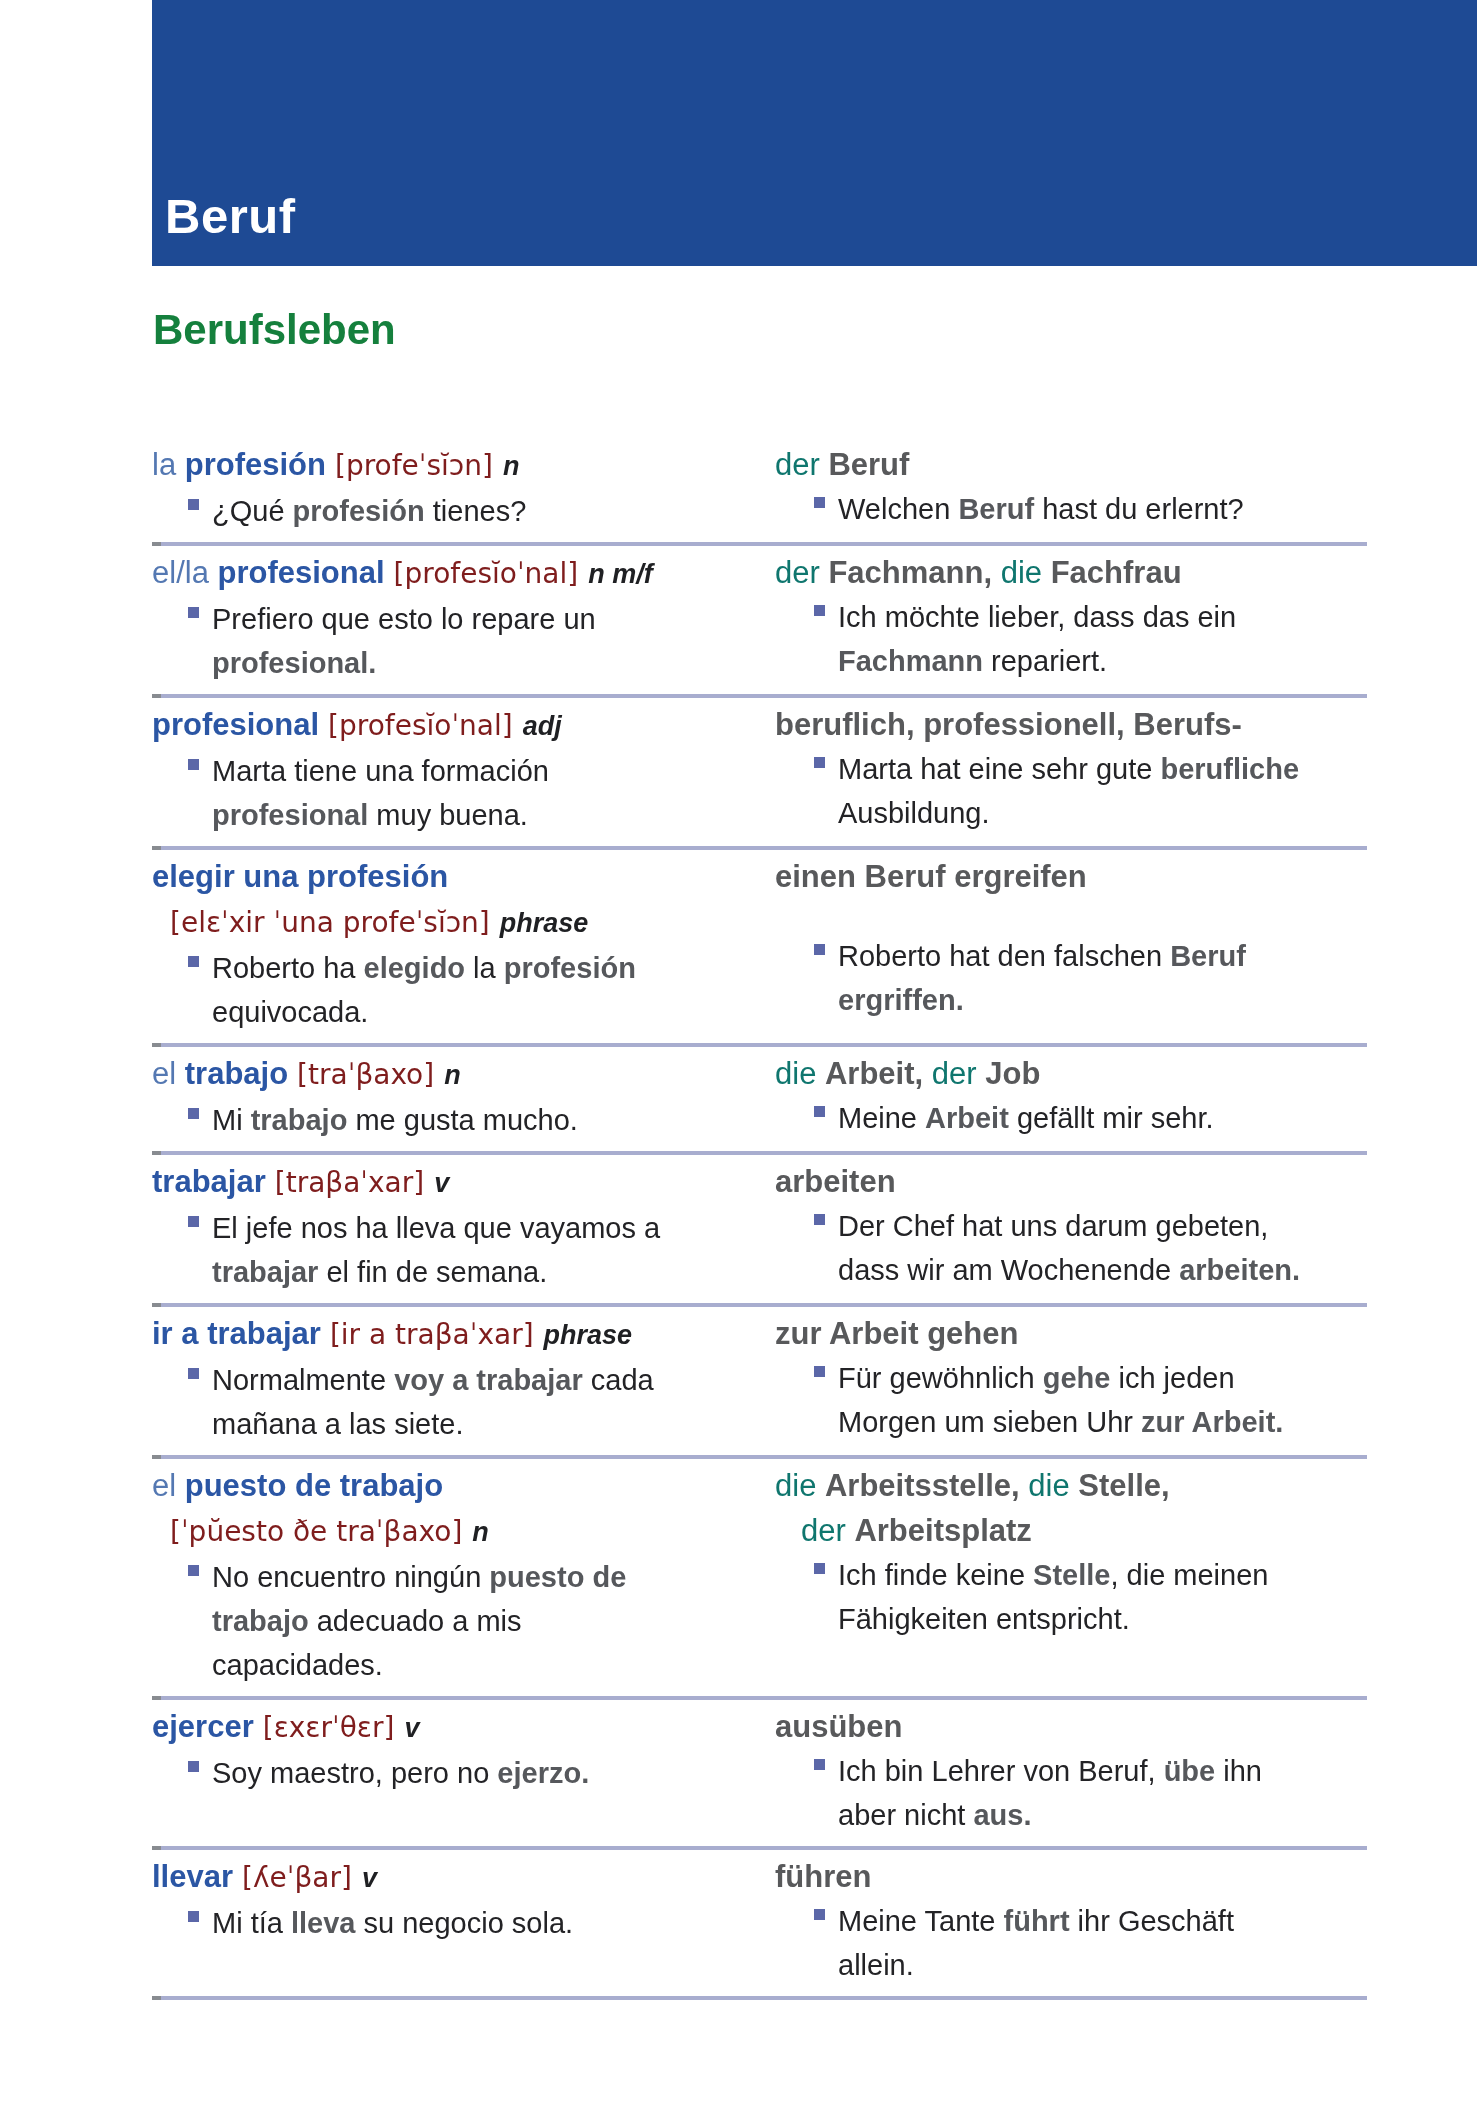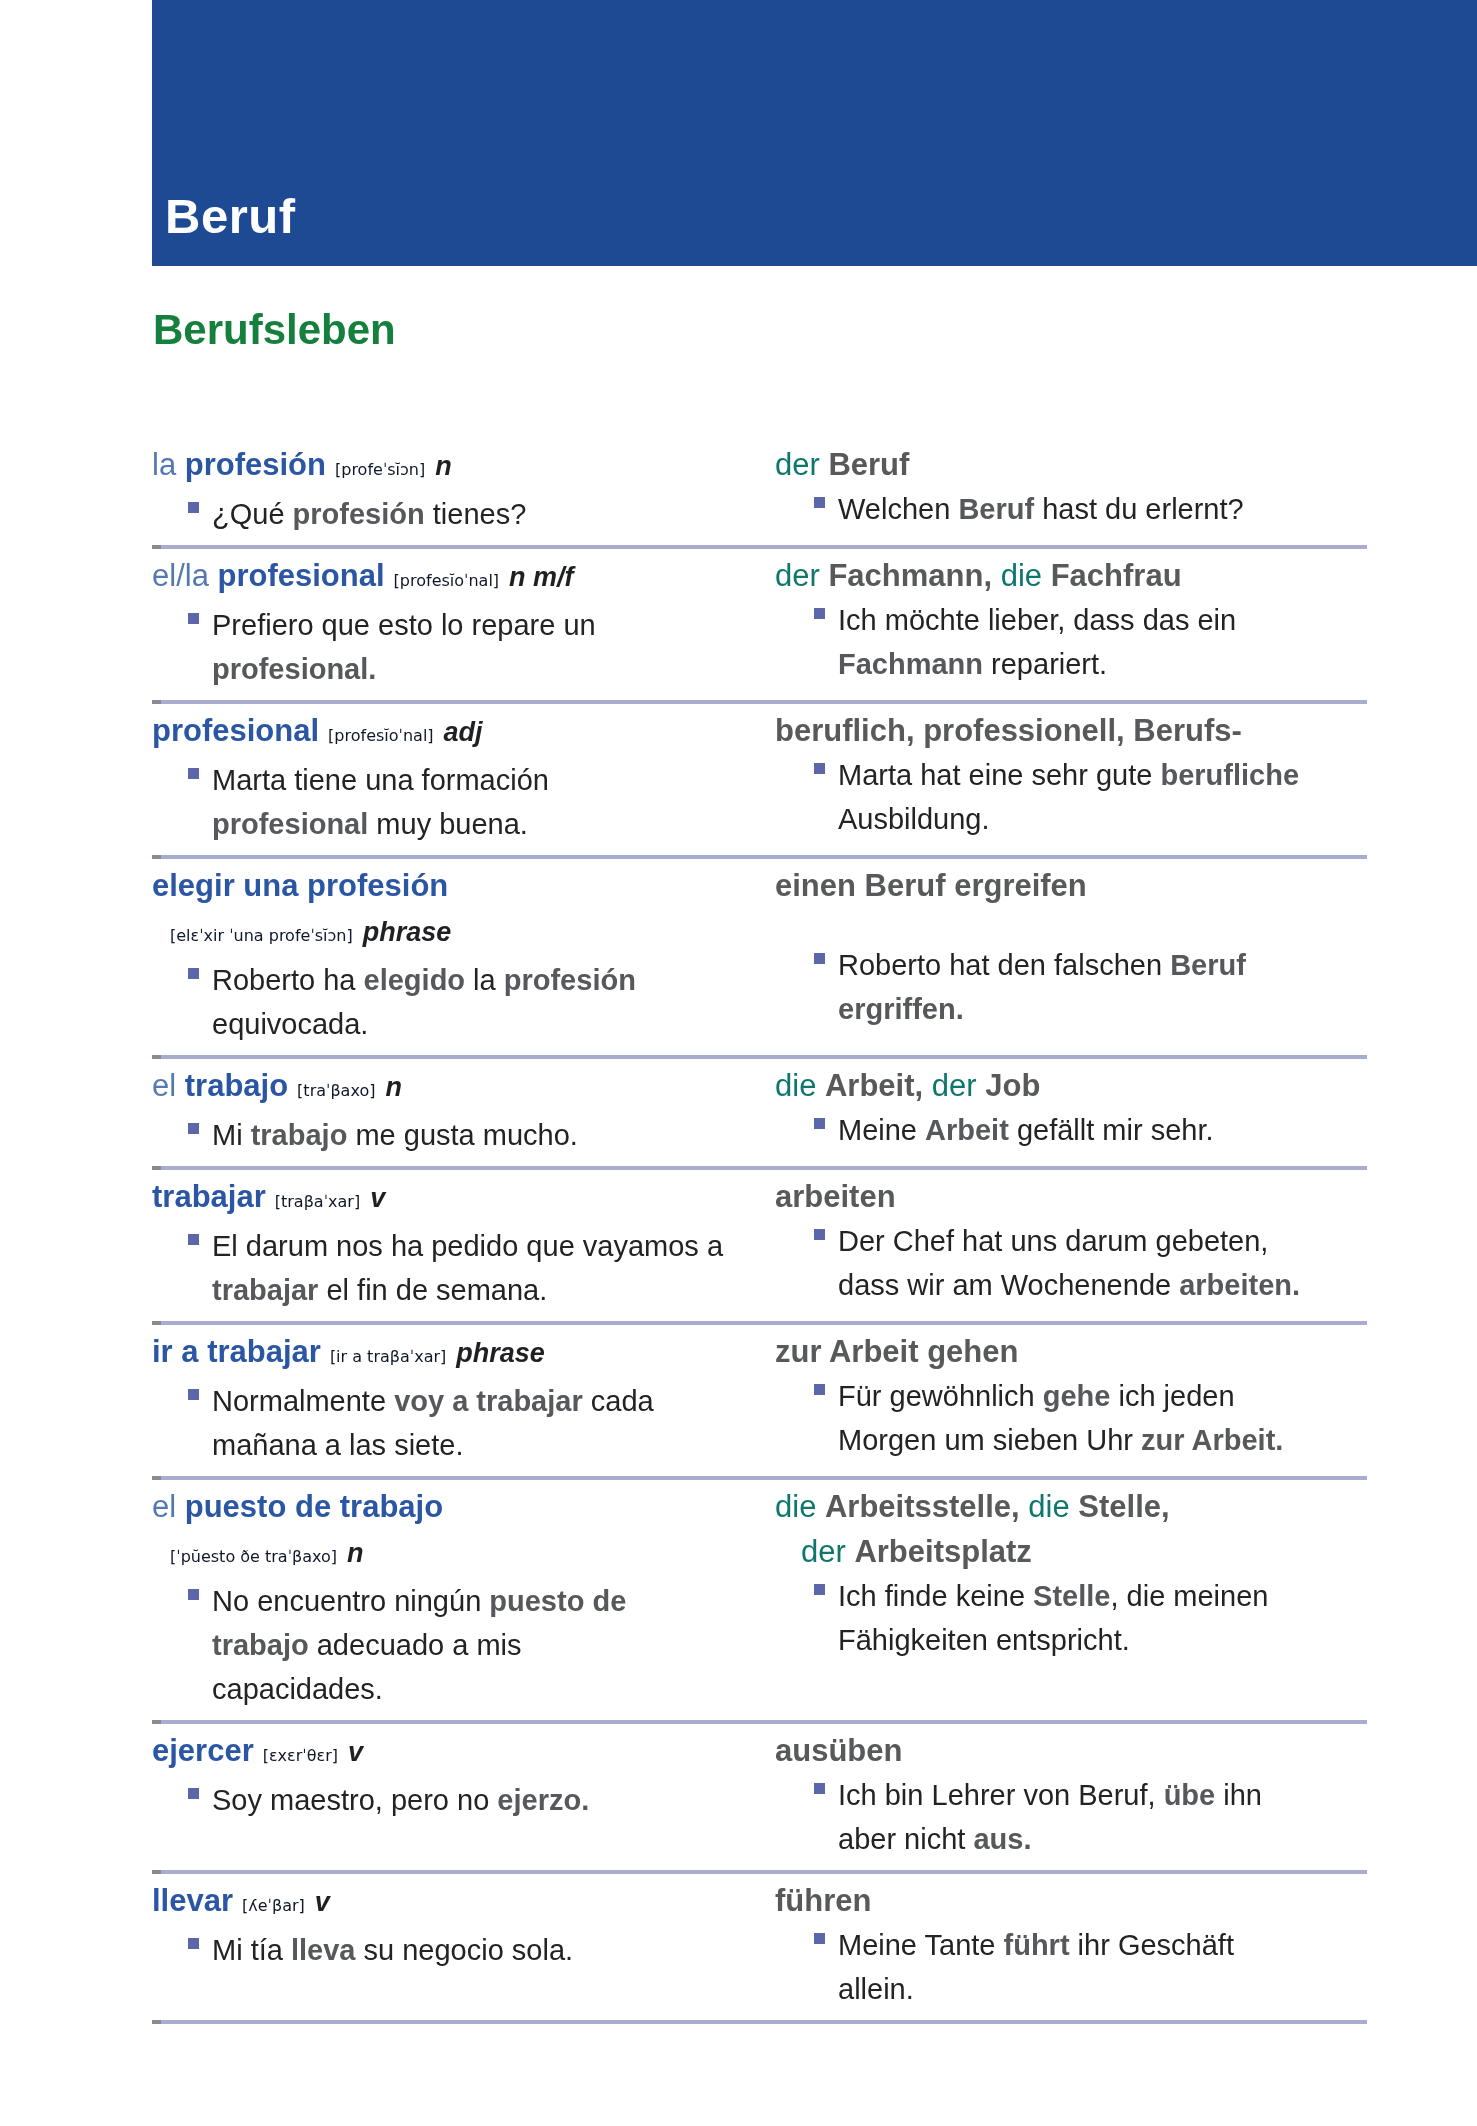--- a/index.html
+++ b/index.html
@@ -13,21 +13,21 @@
   .entries{position:absolute;top:438px;left:152px;width:1215px;}
   .entry{display:flex;border-bottom:4px solid #a8adcf;padding:4px 0 9px;position:relative;}
   .entry::after{content:"";position:absolute;left:0;bottom:-4px;width:9px;height:4px;background:#888b90;}
   .col-es{flex:0 0 623px;}
   .col-de{flex:1;}
   .head{font-size:31px;line-height:45px;white-space:nowrap;}
   .es-art{color:#5478b2;}
   .es-hw{color:#2b56a4;font-weight:bold;}
   .de-art{color:#0f766e;}
   .de-hw{color:#58595b;font-weight:bold;}
-  .phon{font-family:"DejaVu Sans",sans-serif;font-size:16px;color:#0f172a;margin:0 6px 0 9px;}
+  .phon{font-family:"DejaVu Sans",sans-serif;font-size:28px;color:#7f1d1d;margin:0 6px 0 9px;}
   .phon-line{margin-left:10px;}
   .phon-line .phon{margin-left:8px;}
   .pos{font-style:italic;font-weight:600;font-size:27px;color:#1f2023;margin-left:4px;}
   .head2{margin-left:26px;}
   .ex-es{margin-left:60px;}
   .ex-de{margin-left:63px;}
   .ex-offset{margin-top:35px;}
   .ex-line{font-size:29px;line-height:44px;color:#232326;white-space:nowrap;position:relative;}
   .ex-b{font-weight:bold;color:#56585c;}
   .ex-r{font-weight:normal;}
@@ -117,21 +117,21 @@
         <div class="head"><span class="de-art">die </span><span class="de-hw">Arbeit, </span><span class="de-art">der </span><span class="de-hw">Job</span></div>
         <div class="ex ex-de">
           <div class="ex-line ex-first"><span class="bullet"></span><span class="ex-r">Meine </span><span class="ex-b">Arbeit</span><span class="ex-r"> gefällt mir sehr.</span></div>
         </div>
       </div>
     </div>
     <div class="entry">
       <div class="col col-es">
         <div class="head"><span class="es-hw">trabajar</span><span class="phon">[traβaˈxar]</span><span class="pos">v</span></div>
         <div class="ex ex-es">
-          <div class="ex-line ex-first"><span class="bullet"></span><span class="ex-r">El darum nos ha pedido que vayamos a</span></div>
+          <div class="ex-line ex-first"><span class="bullet"></span><span class="ex-r">El jefe nos ha lleva que vayamos a</span></div>
           <div class="ex-line"><span class="ex-b">trabajar</span><span class="ex-r"> el fin de semana.</span></div>
         </div>
       </div>
       <div class="col col-de">
         <div class="head"><span class="de-hw">arbeiten</span></div>
         <div class="ex ex-de">
           <div class="ex-line ex-first"><span class="bullet"></span><span class="ex-r">Der Chef hat uns darum gebeten,</span></div>
           <div class="ex-line"><span class="ex-r">dass wir am Wochenende </span><span class="ex-b">arbeiten.</span></div>
         </div>
       </div>

